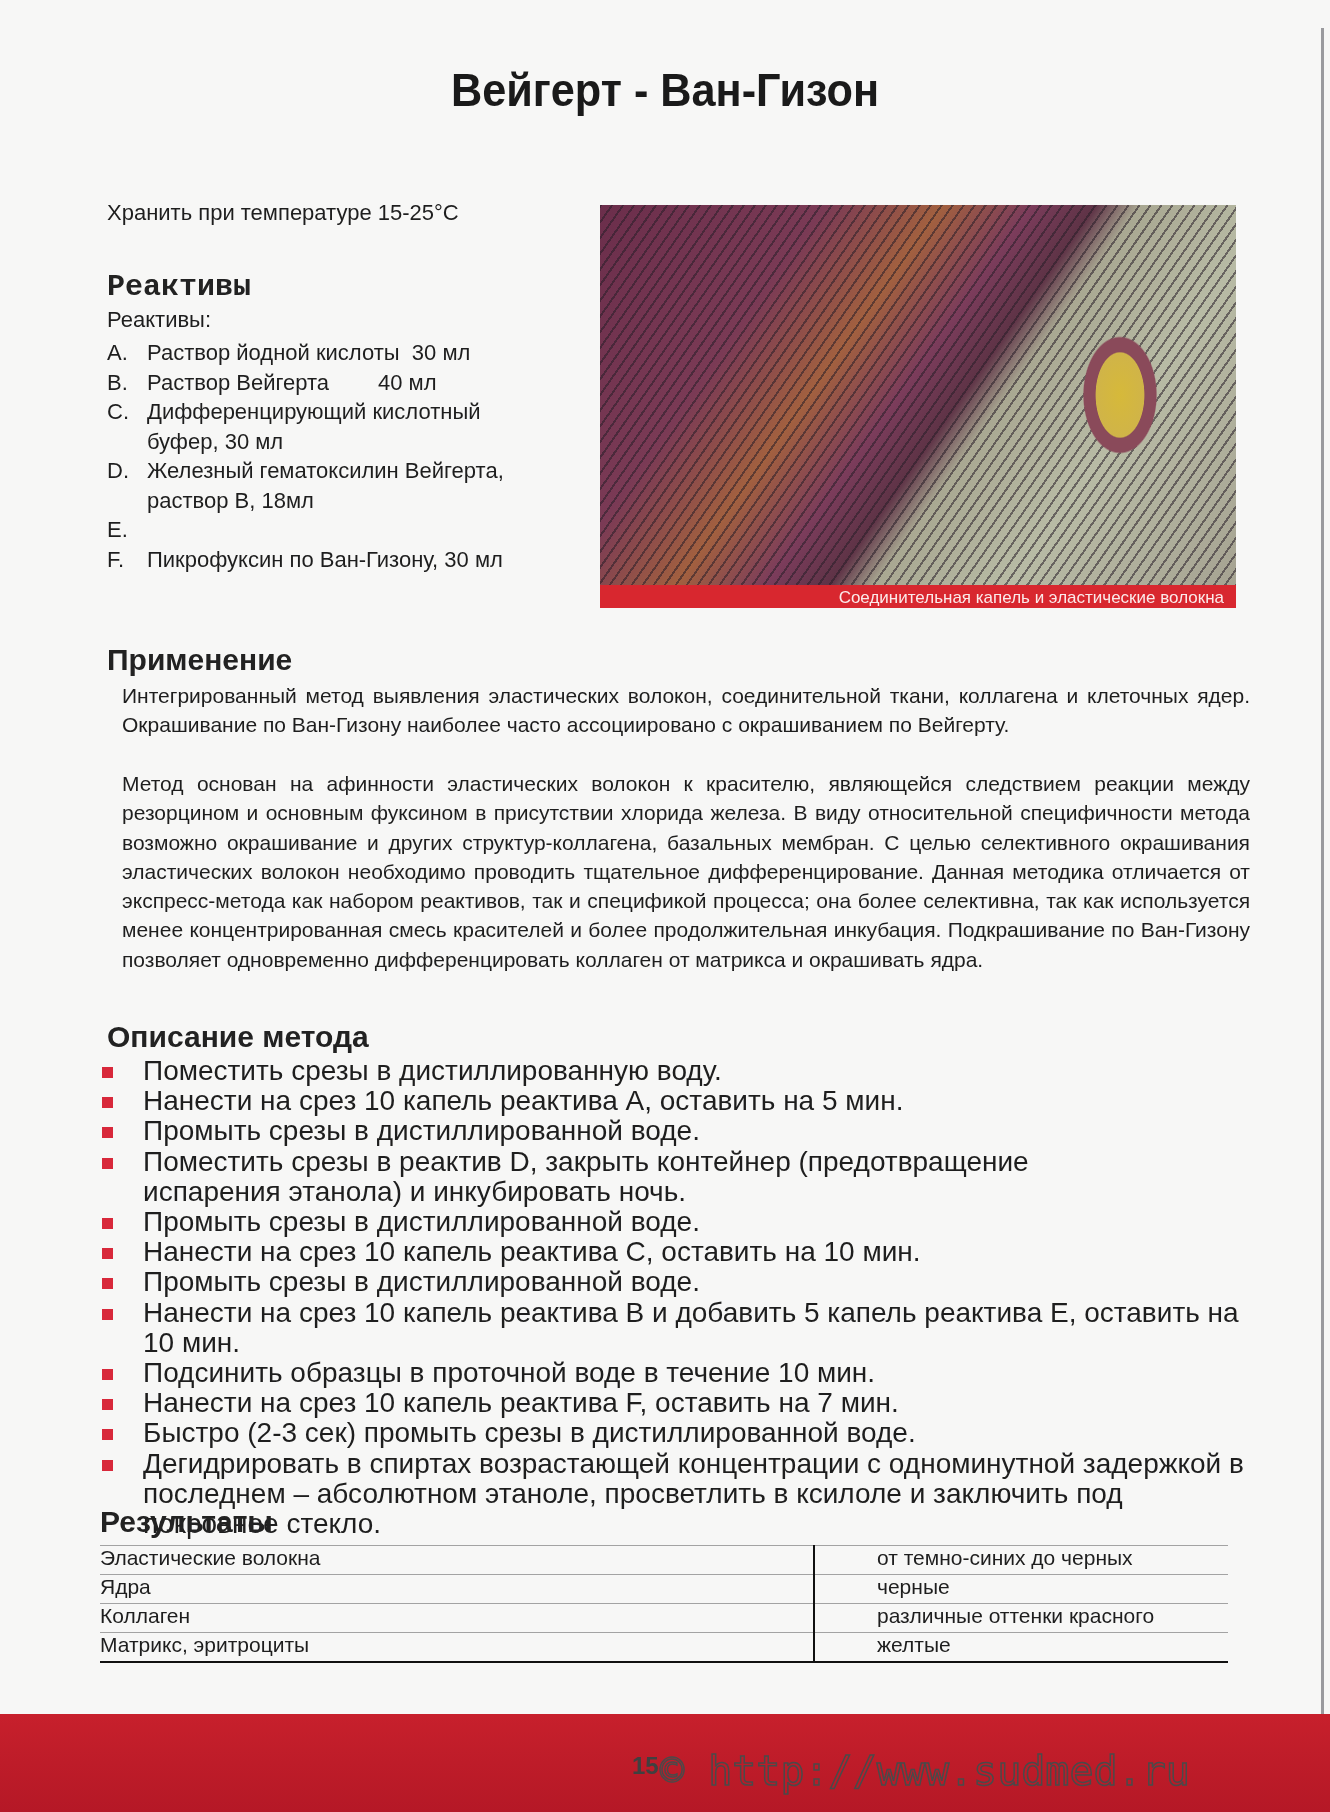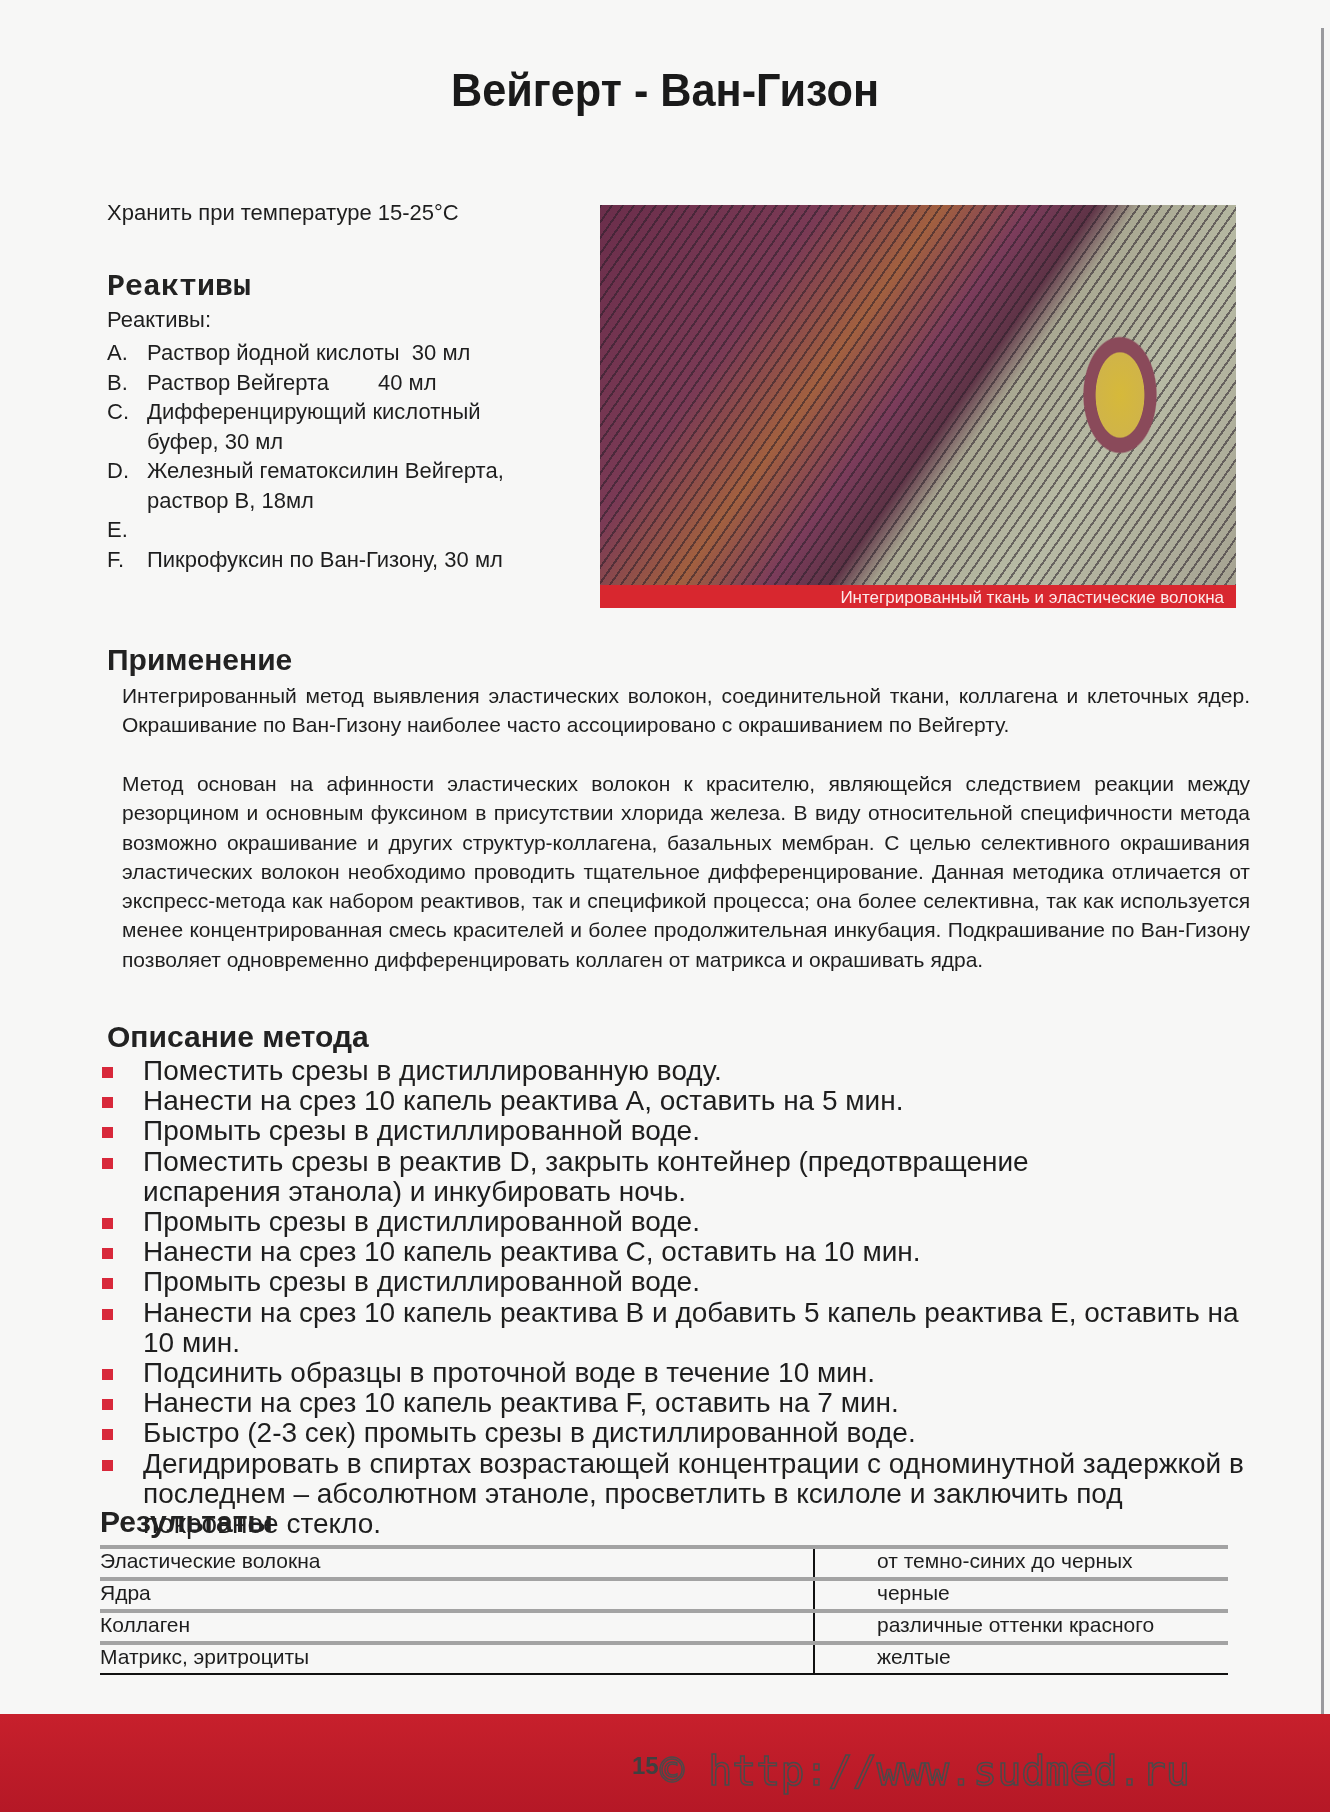--- a/index.html
+++ b/index.html
@@ -59,21 +59,21 @@
   .steps li { display:flex; }
   .bullet {
     width:11px; height:11px; background:#d8283a; flex:none;
     margin:11px 30px 0 2px;
   }
   .results-table {
     position:absolute; left:100px; top:1545px; width:1128px;
     border-collapse:collapse; font-size:21px;
   }
   .results-table td {
-    height:28px; padding:0; border-top:4px solid #a3a3a3; vertical-align:top; line-height:24px;
+    height:28px; padding:0; border-top:1px solid #a3a3a3; vertical-align:top; line-height:24px;
   }
   .results-table tr:last-child td { border-bottom:2px solid #111; }
   .results-table td.c2 { border-left:2px solid #111; padding-left:62px; }
   .footer {
     position:absolute; left:0; top:1714px; width:1330px; height:98px;
     background:linear-gradient(#c7202c, #b51826);
   }
   .page-num {
     position:absolute; left:632px; top:1752px; color:#404040; font-weight:bold; font-size:24px;
   }
@@ -116,21 +116,21 @@
       <span class="letter">E.</span>
     </li>
   <li>
       <span class="letter">F.</span>
       <span>Пикрофуксин по Ван-Гизону, 30 мл</span>
     </li>
 </ul>
 
 <div class="figure">
   <div class="micro"></div>
-  <div class="caption">Интегрированный ткань и эластические волокна</div>
+  <div class="caption">Соединительная капель и эластические волокна</div>
 </div>
 
 <div class="h2" style="left:107px; top:643px;">Применение</div>
 <p class="para" style="top:681px;">Интегрированный метод выявления эластических волокон, соединительной ткани, коллагена и клеточных ядер. Окрашивание по Ван-Гизону наиболее часто ассоциировано с окрашиванием по Вейгерту.</p>
 <p class="para" style="top:769px;">Метод основан на афинности эластических волокон к красителю, являющейся следствием реакции между резорцином и основным фуксином в присутствии хлорида железа. В виду относительной специфичности метода возможно окрашивание и других структур-коллагена, базальных мембран. С целью селективного окрашивания эластических волокон необходимо проводить тщательное дифференцирование. Данная методика отличается от экспресс-метода как набором реактивов, так и спецификой процесса; она более селективна, так как используется менее концентрированная смесь красителей и более продолжительная инкубация. Подкрашивание по Ван-Гизону позволяет одновременно дифференцировать коллаген от матрикса и окрашивать ядра.</p>
 
 <div class="h2" style="left:107px; top:1020px;">Описание метода</div>
 <ul class="steps">
   <li>
       <span class="bullet"></span>

